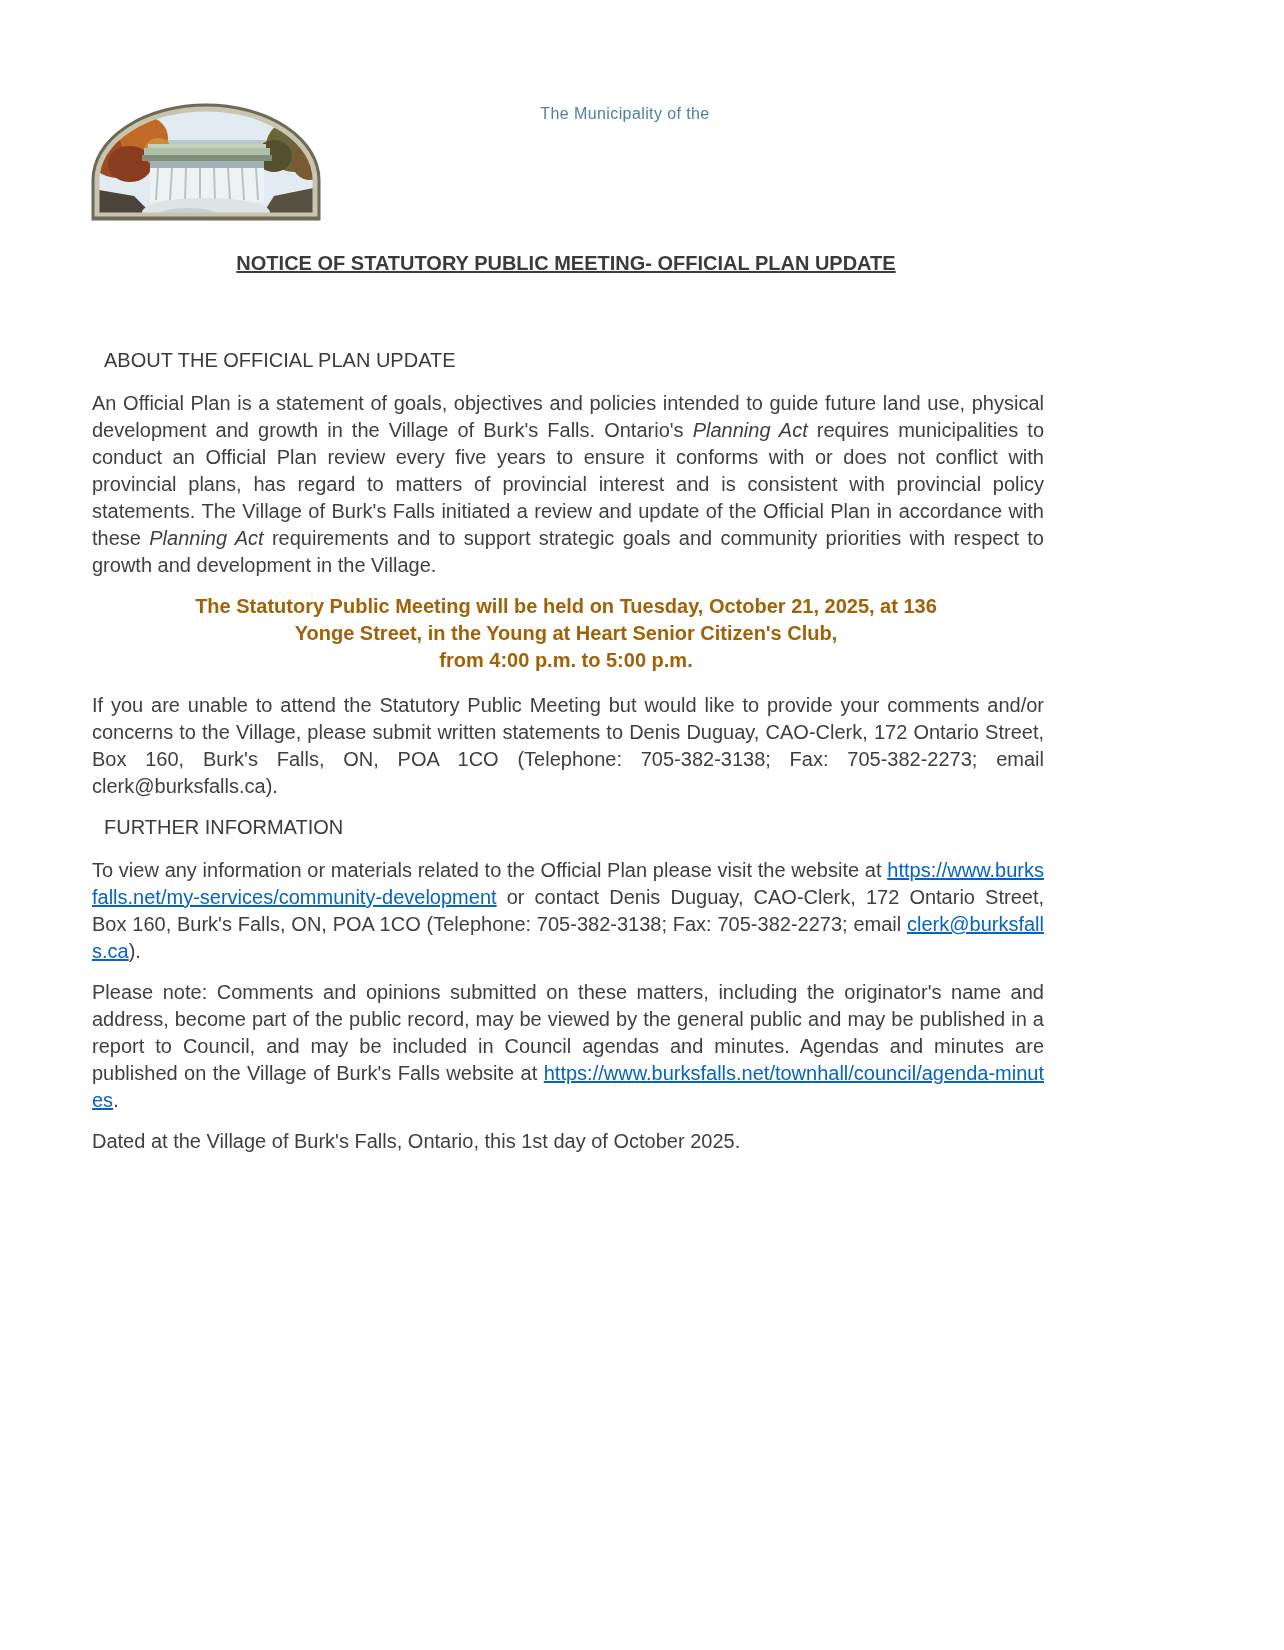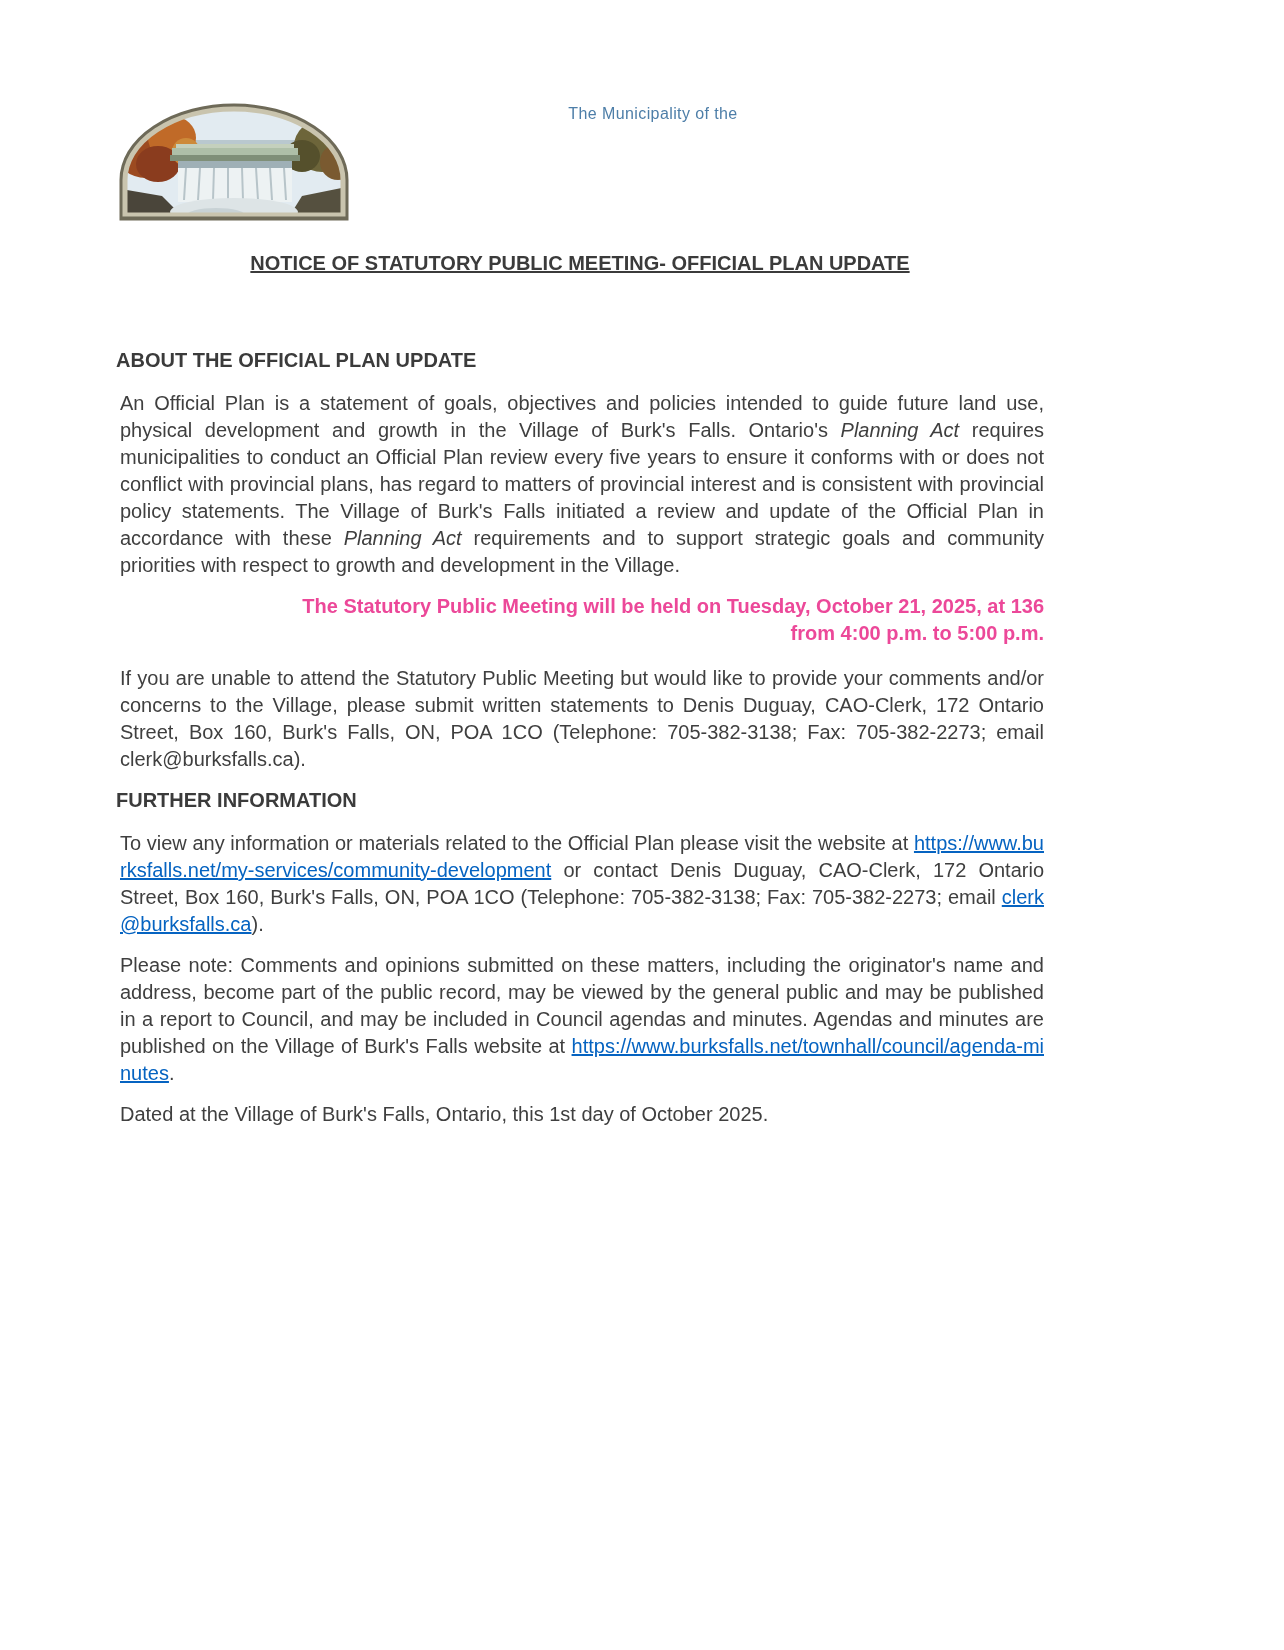--- a/index.html
+++ b/index.html
@@ -6,21 +6,21 @@
   html, body { margin: 0; padding: 0; background: #ffffff; }
   .page {
     width: 1284px;
     min-height: 1650px;
     background: #ffffff;
     font-family: "Liberation Sans", "DejaVu Sans", sans-serif;
     font-size: 20px;
     line-height: 27px;
     color: #3f3f3f;
   }
-  .content { padding: 100px 240px 40px 116px; }
+  .content { padding: 100px 240px 40px 88px; }
 
   
   .header { display: flex; align-items: flex-start; }
   .logo-wrap { width: 236px; height: 122px; flex: 0 0 auto; }
   .header-text { margin-left: 40px; margin-top: 4px; width: 522px; text-align: center; }
   .municipality {
     color: #4d7ea8;
     font-size: 16px;
     line-height: 20px;
     letter-spacing: 0.4px;
@@ -41,29 +41,29 @@
     margin-top: 28px;
     margin-bottom: 70px;
     text-align: center;
     font-weight: bold;
     color: #3b3b3b;
   }
   .doc-title .underlined { text-decoration: underline; }
 
   
   .section-heading {
-    font-weight: bold;
+    font-weight: normal;
     color: #3b3b3b;
-    margin: 0 0 16px 0;
+    margin: 0 0 16px 16px;
   }
   p.para { margin: 0 0 14px 4px; text-align: justify; }
   .meeting-notice {
     font-weight: bold;
-    color: #ec4899;
-    text-align: right;
+    color: #a16207;
+    text-align: center;
     margin: 4px 0 18px 0;
   }
   .italic { font-style: italic; }
   a.doc-link { color: #0563c1; text-decoration: underline; cursor: pointer; word-break: break-all; }
   .dated-line { margin: 6px 0 24px 0; }
   .signature-line { margin: 0; }
 </style>
 </head>
 <body>
 
@@ -131,20 +131,21 @@
     <div class="doc-title">
       <span class="underlined">NOTICE OF STATUTORY PUBLIC MEETING- OFFICIAL PLAN UPDATE</span>
     </div>
 
     <div class="section-heading">ABOUT THE OFFICIAL PLAN UPDATE</div>
     <p class="para"><span>An Official Plan is a statement of goals, objectives and policies intended to guide future land use, physical development and growth in the Village of Burk's Falls. Ontario's </span><span class="italic">Planning Act</span><span> requires municipalities to conduct an Official Plan review every five years to ensure it conforms with or does not conflict with provincial plans, has regard to matters of provincial interest and is consistent with provincial policy statements. The Village of Burk's Falls initiated a review and update of the Official Plan in accordance with these </span><span class="italic">Planning Act</span><span> requirements and to support strategic goals and community priorities with respect to growth and development in the Village.</span></p>
 
 
     <div class="meeting-notice">
       <div>The Statutory Public Meeting will be held on Tuesday, October 21, 2025, at 136</div>
+      <div>Yonge Street, in the Young at Heart Senior Citizen's Club,</div>
       <div>from 4:00 p.m. to 5:00 p.m.</div>
     </div>
 
     <p class="para">If you are unable to attend the Statutory Public Meeting but would like to provide your comments and/or concerns to the Village, please submit written statements to Denis Duguay, CAO-Clerk, 172 Ontario Street, Box 160, Burk's Falls, ON, POA 1CO (Telephone: 705-382-3138; Fax: 705-382-2273; email clerk@burksfalls.ca).</p>
 
     <div class="section-heading">FURTHER INFORMATION</div>
     <p class="para"><span>To view any information or materials related to the Official Plan please visit the website at </span><a href="#" class="doc-link">https://www.burksfalls.net/my-services/community-development</a><span> or contact Denis Duguay, CAO-Clerk, 172 Ontario Street, Box 160, Burk's Falls, ON, POA 1CO (Telephone: 705-382-3138; Fax: 705-382-2273; email </span><a href="#" class="doc-link">clerk@burksfalls.ca</a><span>).</span></p>
 
     <p class="para"><span>Please note: Comments and opinions submitted on these matters, including the originator's name and address, become part of the public record, may be viewed by the general public and may be published in a report to Council, and may be included in Council agendas and minutes. Agendas and minutes are published on the Village of Burk's Falls website at </span><a href="#" class="doc-link">https://www.burksfalls.net/townhall/council/agenda-minutes</a><span>.</span></p>
 

